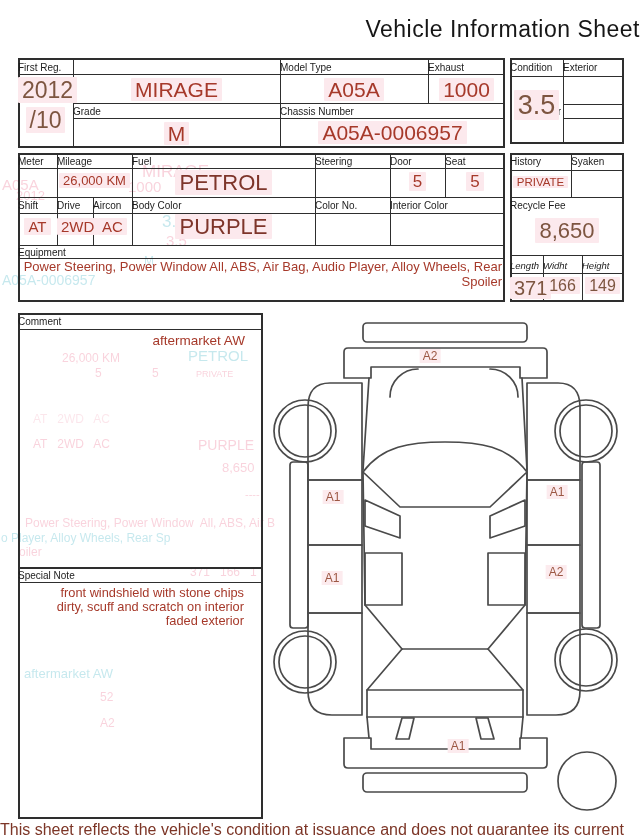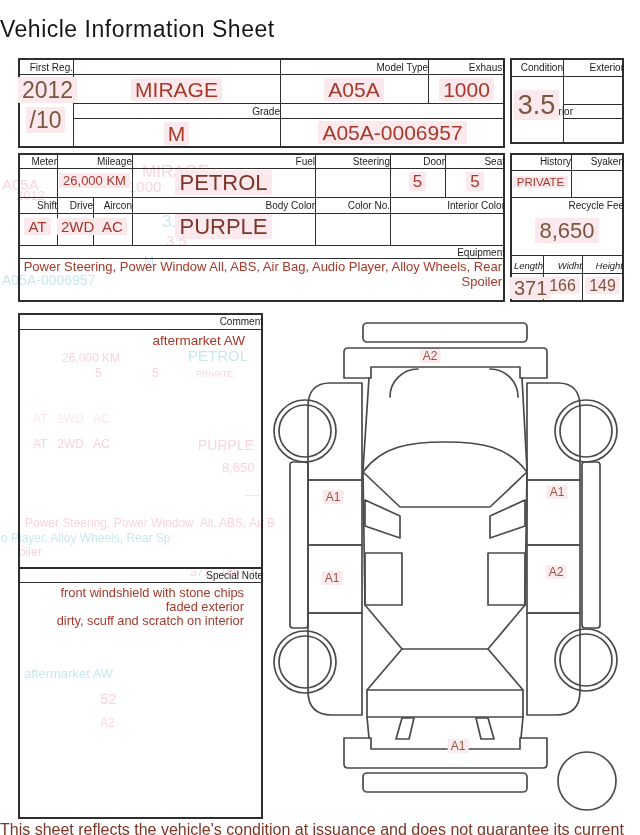--- a/index.html
+++ b/index.html
@@ -1,24 +1,24 @@
 <!DOCTYPE html>
 <html><head>
 <meta charset="utf-8">
 <style>
   html,body{margin:0;padding:0;background:#fff;}
   #sheet{position:relative;width:640px;height:835px;background:#ffffff;
          font-family:"Liberation Sans","DejaVu Sans",sans-serif;overflow:hidden;}
-  .title{position:absolute;left:0;top:16px;width:640px;text-align:left;
+  .title{position:absolute;left:0;top:16px;width:640px;text-align:right;
          font-size:23px;color:#161616;letter-spacing:.5px;}
   .box{position:absolute;border:2px solid #2e2e2e;box-sizing:border-box;background:transparent;}
   .hl,.vl{position:absolute;background:#2e2e2e;}
   .hl{height:1px;}
   .vl{width:1px;}
-  .hd{position:absolute;font-size:10px;color:#1c1c1c;text-align:right;white-space:nowrap;}
+  .hd{position:absolute;font-size:10px;color:#1c1c1c;text-align:left;white-space:nowrap;}
   .hds{font-size:9.5px;font-style:italic;}
   .val{position:absolute;text-align:center;white-space:nowrap;line-height:1.15;}
   .val .pk{background:#fce9ed;padding:0 4px;border-radius:1px;}
   .vr{color:#a6392a;}
   .vd{color:#7e352a;}
   .vb{color:#7d5540;}
   .blocktext{position:absolute;white-space:normal;text-align:right;}
   .ghost{position:absolute;white-space:pre;pointer-events:none;}
   .g-pink{color:#f29fb4;}
   .g-cyan{color:#8fd2dd;}
@@ -53,21 +53,21 @@
       <span class="ghost g-pink" style="left: 33px; top: 412px; font-size: 12px; opacity: 0.25;">AT   2WD   AC</span>
       <span class="ghost g-pink" style="left: 33px; top: 437px; font-size: 12px; opacity: 0.45;">AT   2WD   AC</span>
       <span class="ghost g-pink" style="left: 198px; top: 437px; font-size: 14px; opacity: 0.45;">PURPLE</span>
       <span class="ghost g-pink" style="left: 222px; top: 460px; font-size: 13px; opacity: 0.45;">8,650</span>
       <span class="ghost g-pink" style="left: 245px; top: 488px; font-size: 11px; opacity: 0.45;">----</span>
       <span class="ghost g-pink" style="left: 25px; top: 516px; font-size: 12px; opacity: 0.45;">Power Steering, Power Window  All, ABS, Air B</span>
       <span class="ghost g-cyan" style="left: 1px; top: 531px; font-size: 12px; opacity: 0.5;">o Player, Alloy Wheels, Rear Sp</span>
       <span class="ghost g-pink" style="left: 19px; top: 545px; font-size: 12px; opacity: 0.45;">oiler</span>
       <span class="ghost g-pink" style="left: 190px; top: 565px; font-size: 12px; opacity: 0.45;">371   166   1</span>
       <span class="ghost g-cyan" style="left: 24px; top: 666px; font-size: 13px; opacity: 0.5;">aftermarket AW</span>
-      <span class="ghost g-pink" style="left: 100px; top: 690px; font-size: 15px; opacity: 0.45;">52</span>
+      <span class="ghost g-pink" style="left: 100px; top: 690px; font-size: 12px; opacity: 0.45;">52</span>
       <span class="ghost g-pink" style="left: 100px; top: 716px; font-size: 12px; opacity: 0.45;">A2</span>
     </div>
 
   <div class="box" style="left:18px;top:58px;width:487px;height:90px"></div>
   <div class="box" style="left:510px;top:58px;width:114px;height:86px"></div>
   <div class="box" style="left:18px;top:153px;width:487px;height:149px"></div>
   <div class="box" style="left:510px;top:153px;width:114px;height:149px"></div>
   <div class="box" style="left:18px;top:313px;width:245px;height:506px"></div>
 
   <div class="vl" style="left:73px;top:60px;height:86px"></div>
@@ -109,20 +109,21 @@
   <div class="hl" style="left:20px;top:329px;width:241px"></div>
   <div class="hl" style="left:20px;top:567px;width:241px;height:2px"></div>
   <div class="hl" style="left:20px;top:582px;width:241px"></div>
 
   <div class="hd" style="left:18px;top:62px;width:55px">First Reg.</div>
   <div class="hd" style="left:280px;top:62px;width:148px">Model Type</div>
   <div class="hd" style="left:428px;top:62px;width:77px">Exhaust</div>
   <div class="hd" style="left:510px;top:62px;width:53px">Condition</div>
   <div class="hd" style="left:563px;top:62px;width:61px">Exterior</div>
   <div class="hd" style="left:73px;top:106px;width:207px">Grade</div>
+  <div class="hd" style="left:280px;top:106px;width:225px">Chassis Number</div>
   <div class="hd" style="left:530px;top:106px;width:43px">Interior</div>
 
   <div class="hd" style="left:18px;top:156px;width:39px">Meter</div>
   <div class="hd" style="left:57px;top:156px;width:75px">Mileage</div>
   <div class="hd" style="left:132px;top:156px;width:183px">Fuel</div>
   <div class="hd" style="left:315px;top:156px;width:75px">Steering</div>
   <div class="hd" style="left:390px;top:156px;width:55px">Door</div>
   <div class="hd" style="left:445px;top:156px;width:60px">Seat</div>
   <div class="hd" style="left:510px;top:156px;width:61px">History</div>
   <div class="hd" style="left:571px;top:156px;width:53px">Syaken</div>
@@ -167,22 +168,22 @@
   <div class="blocktext vr" style="left:22px;top:260px;width:480px;font-size:13px;line-height:14.5px">Power Steering, Power Window  All, ABS, Air Bag, Audio Player, Alloy Wheels, Rear Spoiler</div>
 
   <div class="val vb" style="left:510px;top:277px;width:33px;font-size:20px"><span class="pk">371</span></div>
   <div class="val vb" style="left:543px;top:277px;width:39px;font-size:16px"><span class="pk">166</span></div>
   <div class="val vb" style="left:582px;top:277px;width:41px;font-size:16px"><span class="pk">149</span></div>
 
   <div class="blocktext vr" style="left:25px;top:333px;width:220px;font-size:13.5px">aftermarket AW</div>
 
   <div class="blocktext vr" style="left:24px;top:586px;width:220px;font-size:12.8px;line-height:13.8px">
     <div>front windshield with stone chips</div>
+    <div>dirty, scuff and scratch on interior</div>
     <div>faded exterior</div>
-    <div>dirty, scuff and scratch on interior</div>
   </div>
 
   <svg id="car-svg" viewBox="0 0 372 500">
     <g stroke="#4a4a4a" fill="none" stroke-width="1.7" stroke-linejoin="round" stroke-linecap="round">
       <rect x="95" y="8" width="164" height="19" rx="4"></rect>
       <path d="M80,33 L275,33 Q279,33 279,37 L279,63 L252,63 L252,52 L103,52 L103,63 L76,63 L76,37 Q76,33 80,33 Z"></path>
       <path d="M101,63 L95,155"></path>
       <path d="M254,63 L259,155"></path>
       <path d="M150,54 A28,28 0 0 0 122,82"></path>
       <path d="M222,54 A28,28 0 0 1 250,82"></path>

